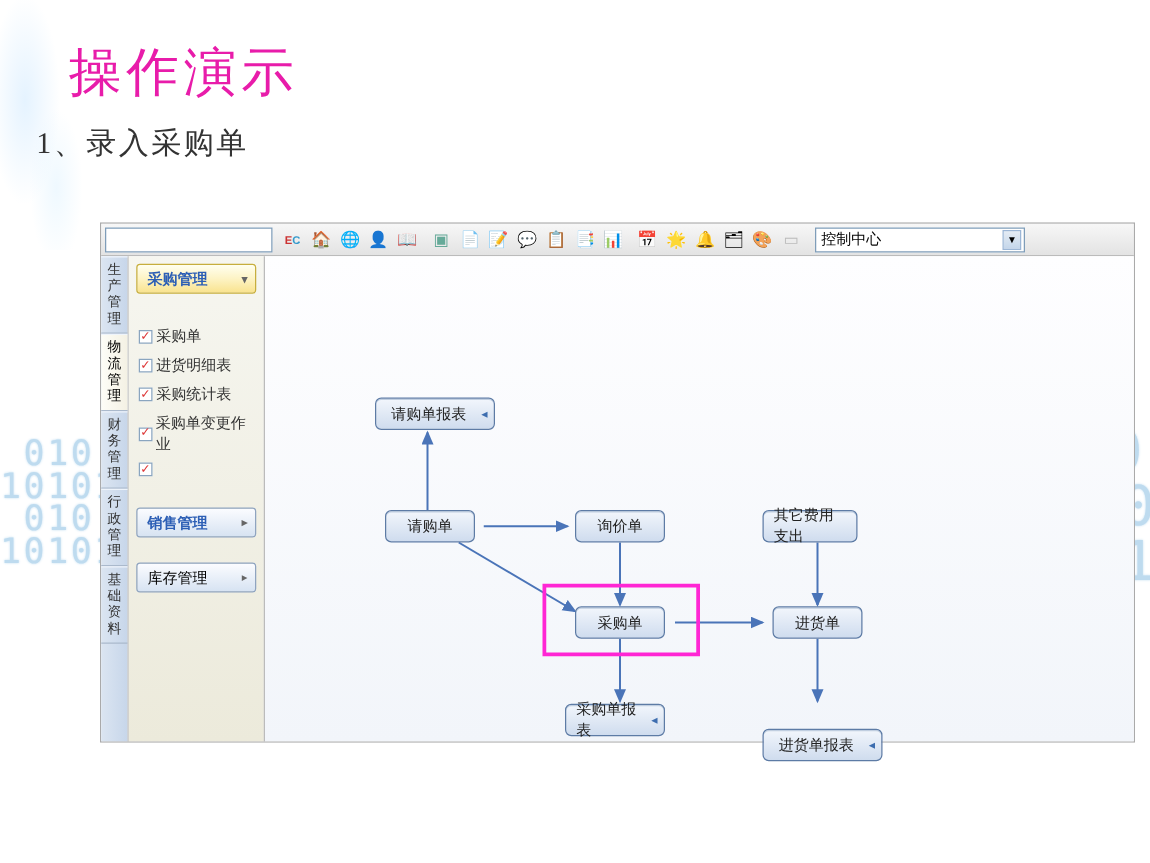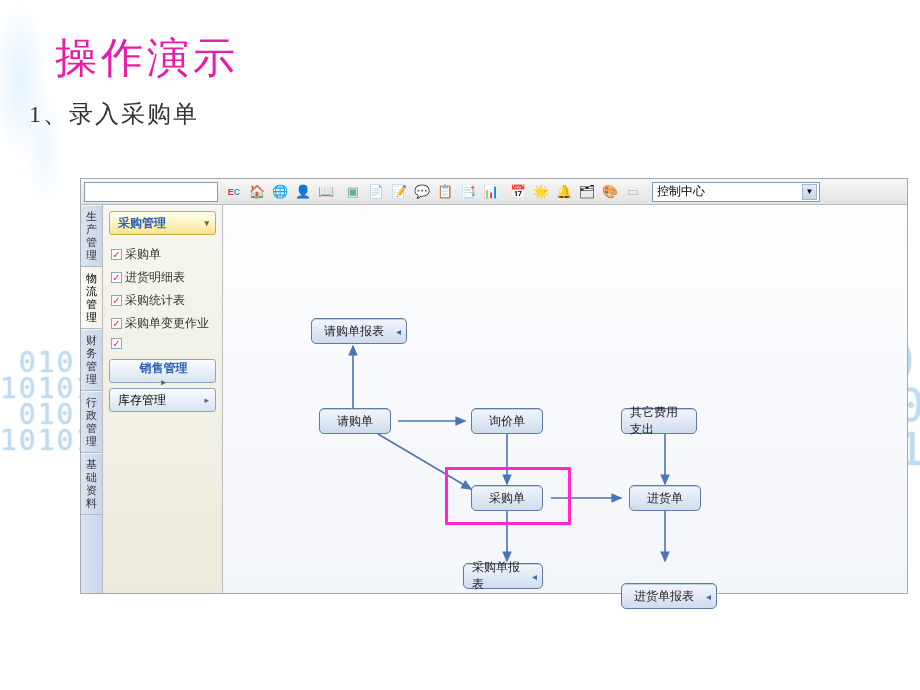--- a/index.html
+++ b/index.html
@@ -107,40 +107,40 @@
       text-align: center; font-size: 11px;
       line-height: 13px; color: #333;
       cursor: pointer;
     }
     .vmod.active {
       background: linear-gradient(90deg,#fdfdf7,#f4f1e4);
       color: #000;
     }
     
     .sidebar {
-      width: 120px;
+      width: 109px;
       background: linear-gradient(#f6f6f0,#eceadb);
       border-right: 1px solid #bbb;
       padding: 6px 6px;
-      display: flex; flex-direction: column; gap: 5px;
+      display: flex; flex-direction: column; gap: 20px;
     }
     .acc-header {
       height: 24px;
       border: 1px solid #8fa4c0;
       background: linear-gradient(#fbfcff,#d7e3f2);
       display: flex; align-items: center; justify-content: space-between;
       padding: 0 6px 0 8px; font-size: 12px;
       border-radius: 3px; cursor: pointer;
     }
     .acc-header.sel {
       background: linear-gradient(#fffff0,#fdf3c4,#f9e38f);
       border-color: #c7ae3d;
       color: #2d5fb5; font-weight: bold;
     }
-    .acc-header.active-sales { color: #2d5fb5; font-weight: bold; flex-direction: column; }
+    .acc-header.active-sales { color: #2d5fb5; font-weight: bold; }
     .acc-header .chev {
       font-size: 9px; color: #666;
     }
     .tree {
       padding: 3px 0 2px 2px;
       font-size: 12px; color: #333;
     }
     .tree .ti {
       display: flex; align-items: center; gap: 3px;
       padding: 3px 0; cursor: pointer;

